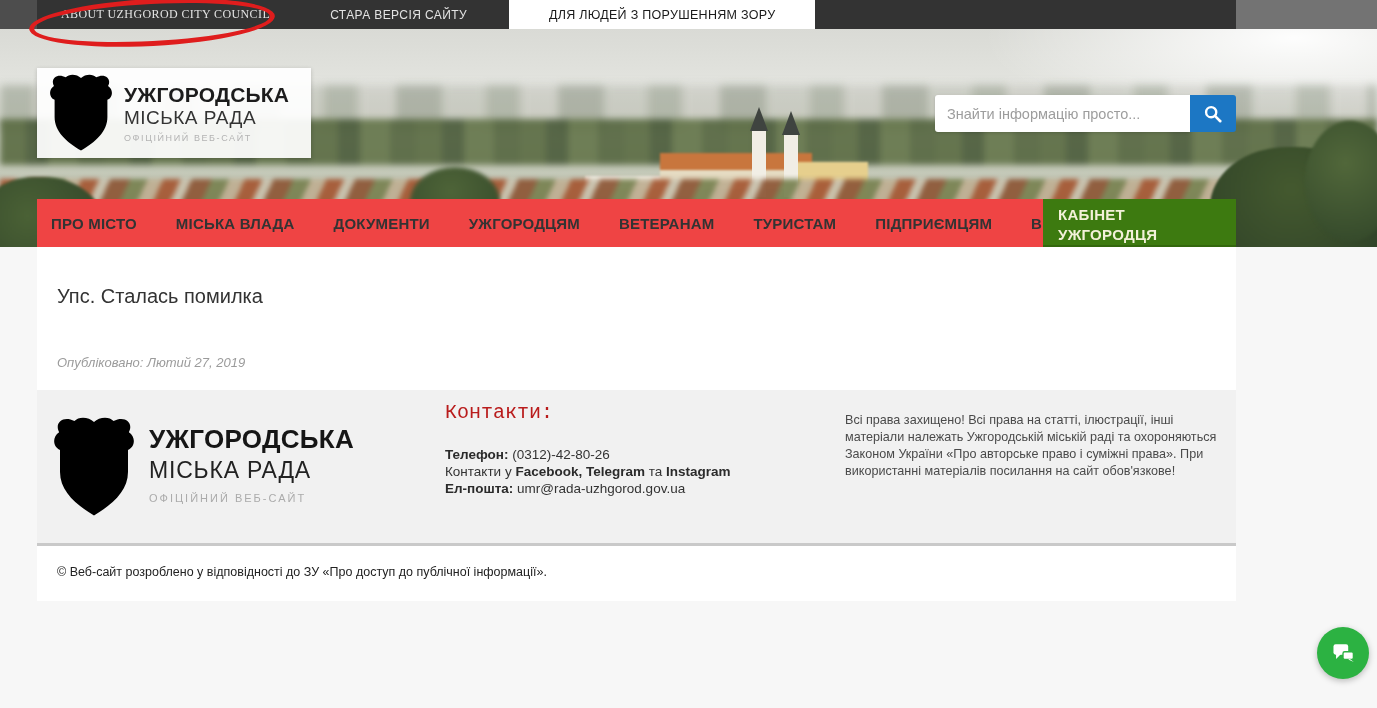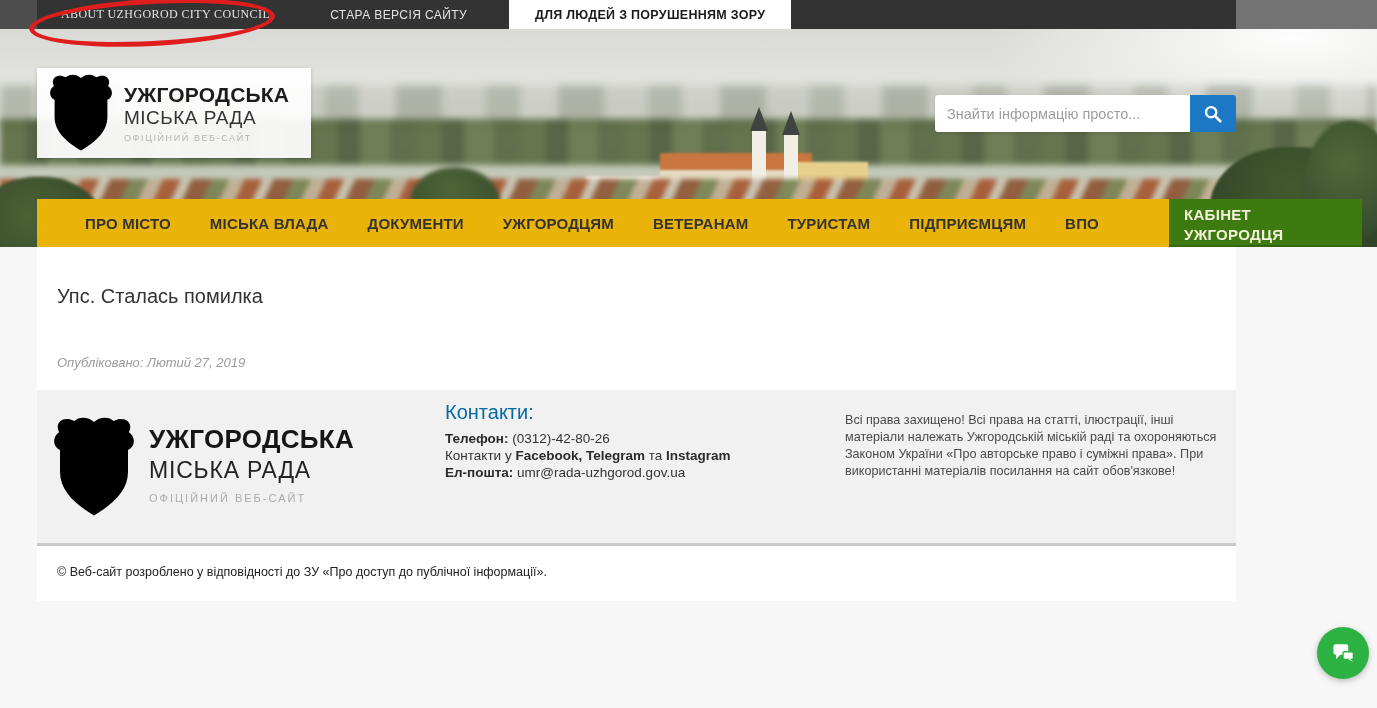--- a/index.html
+++ b/index.html
@@ -10,21 +10,21 @@
     position:relative;
     overflow:hidden;
   }
   
   .topbar-outer { position:absolute; left:0; top:0; width:1377px; height:29px; background:#737373; }
   .topbar-leftpad { position:absolute; left:0; top:0; width:37px; height:29px; background:#4d4d4d; }
   .topbar { position:absolute; left:37px; top:0; width:1199px; height:29px; background:#333333; display:flex; align-items:stretch; }
   .topbar a { text-decoration:none; display:flex; align-items:center; }
   .topbar-link { color:#e3e3e3; font-size:12px; letter-spacing:.4px; padding:0 24px; font-weight:400; }
   .topbar-link:first-child { margin-left:0; padding-left:24px; padding-right:36px;font-family:Liberation Serif, serif; }
-  .topbar-tab { background:#ffffff; color:#1a1a1a; font-size:12.5px; font-weight:bold; letter-spacing:.3px; padding:0 26px; margin-left:18px; }
+  .topbar-tab { background:#ffffff; color:#1a1a1a; font-size:12.5px; font-weight:normal; letter-spacing:.3px; padding:0 40px; margin-left:18px; }
   .annotation-ellipse {
     position:absolute; left:29px; top:-1px; width:246px; height:47px;
     border:5px solid #df1d1d; border-radius:50%;
     transform:rotate(-3deg); z-index:60; pointer-events:none;
   }
   
   .hero {
     position:absolute; left:0; top:29px; width:1377px; height:218px; overflow:hidden;
     background:
       radial-gradient(ellipse 430px 130px at 94% 4%, rgba(255,255,255,.96), rgba(255,255,255,0) 72%),
@@ -77,42 +77,42 @@
   .search-wrap { position:absolute; left:935px; top:95px; height:37px; display:flex; z-index:5; }
   .search-input {
     width:255px; height:37px; border:none; outline:none; background:#fff;
     font-family:"Liberation Sans",sans-serif; font-size:14.5px; color:#333;
     padding:0 12px; border-radius:3px 0 0 3px; box-shadow:0 1px 3px rgba(0,0,0,.15);
   }
   .search-input::placeholder { color:#9d9d9d; }
   .search-btn { width:46px; height:37px; background:#1c77c4; border:none; cursor:pointer;
     border-radius:0 3px 3px 0; display:flex; align-items:center; justify-content:center; }
   
-  .navbar { position:absolute; left:37px; top:199px; width:1325px; height:48px; background:#eab308; z-index:6;
-    display:flex; align-items:center;padding-left:34px; }
+  .navbar { position:absolute; left:37px; top:199px; width:1199px; height:48px; background:#ef4444; z-index:6;
+    display:flex; align-items:center; }
   .nav-item { font-size:15px; font-weight:bold; color:#333; text-decoration:none; letter-spacing:.2px;
     margin-left:39px; white-space:nowrap; }
   .nav-item:first-child { margin-left:14px; }
   .cabinet-btn { position:absolute; right:0; top:0; width:193px; height:48px; background:#3d7a10;
     color:#f3f1d9; font-weight:bold; font-size:15px; line-height:1.3; padding:6px 0 0 15px;
     text-decoration:none; letter-spacing:.3px; box-shadow:inset 0 -2px 0 rgba(0,0,0,.15); }
   
   .main { position:absolute; left:37px; top:247px; width:1199px; height:143px; background:#ffffff; }
   .error-title { position:absolute; left:20px; top:38px; font-size:20px; font-weight:400; color:#333; }
   .error-message { position:absolute; left:20px; top:77px; font-size:17.5px; color:#1a1a1a; }
   .published-meta { position:absolute; left:20px; top:108px; font-size:13px; font-style:italic; color:#9b9b9b; }
   
   .footer-panel { position:absolute; left:37px; top:390px; width:1199px; height:153px; background:#f1f1f1; }
   .footer-panel .coa { position:absolute; left:14px; top:26px; width:86px; height:102px; }
   .f-logo-text { position:absolute; left:112px; top:34px; }
   .f-logo-title { font-size:26px; font-weight:bold; color:#161616; letter-spacing:.3px; }
   .f-logo-subtitle { font-size:23px; color:#222; letter-spacing:.8px; margin-top:2px; }
   .f-logo-tagline { font-size:11px; color:#ababab; letter-spacing:2px; margin-top:8px; }
   .f-contacts { position:absolute; left:408px; top:11px; width:395px; color:#333; }
-  .f-contacts-heading { font-size:20px; color:#0369a1; margin-bottom:6px; }
+  .f-contacts-heading { font-size:20px; color:#b91c1c; margin-bottom:22px;font-family:Liberation Mono, monospace; }
   .f-line { font-size:13.5px; line-height:17px; color:#333; }
   .f-line b { color:#2b2b2b; }
   .f-social a { color:#2b2b2b; font-weight:bold; text-decoration:none; }
   .f-rights { position:absolute; left:808px; top:22px; width:384px; font-size:12.6px; line-height:17px; color:#4a4a4a; }
   .footer-divider { position:absolute; left:37px; top:543px; width:1199px; height:3px; background:#c9c9c9; }
   .copyright-strip { position:absolute; left:37px; top:546px; width:1199px; height:55px; background:#ffffff; }
   .copyright-text { position:absolute; left:20px; top:19px; font-size:12.5px; color:#222; }
   
   .chat-btn { position:absolute; left:1317px; top:627px; width:52px; height:52px; border-radius:50%;
     background:#2cb242; border:none; cursor:pointer; box-shadow:0 2px 6px rgba(0,0,0,.25);

